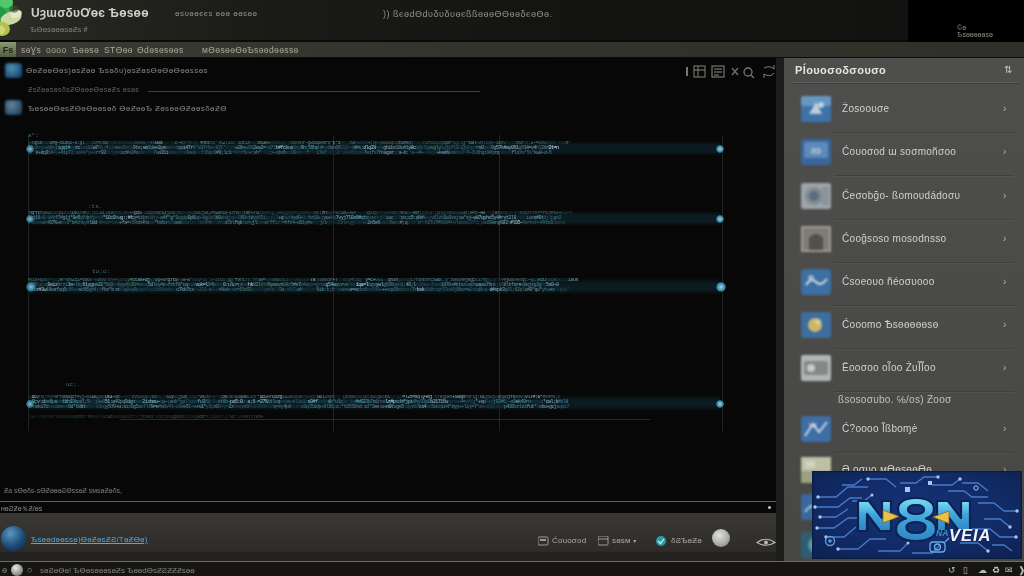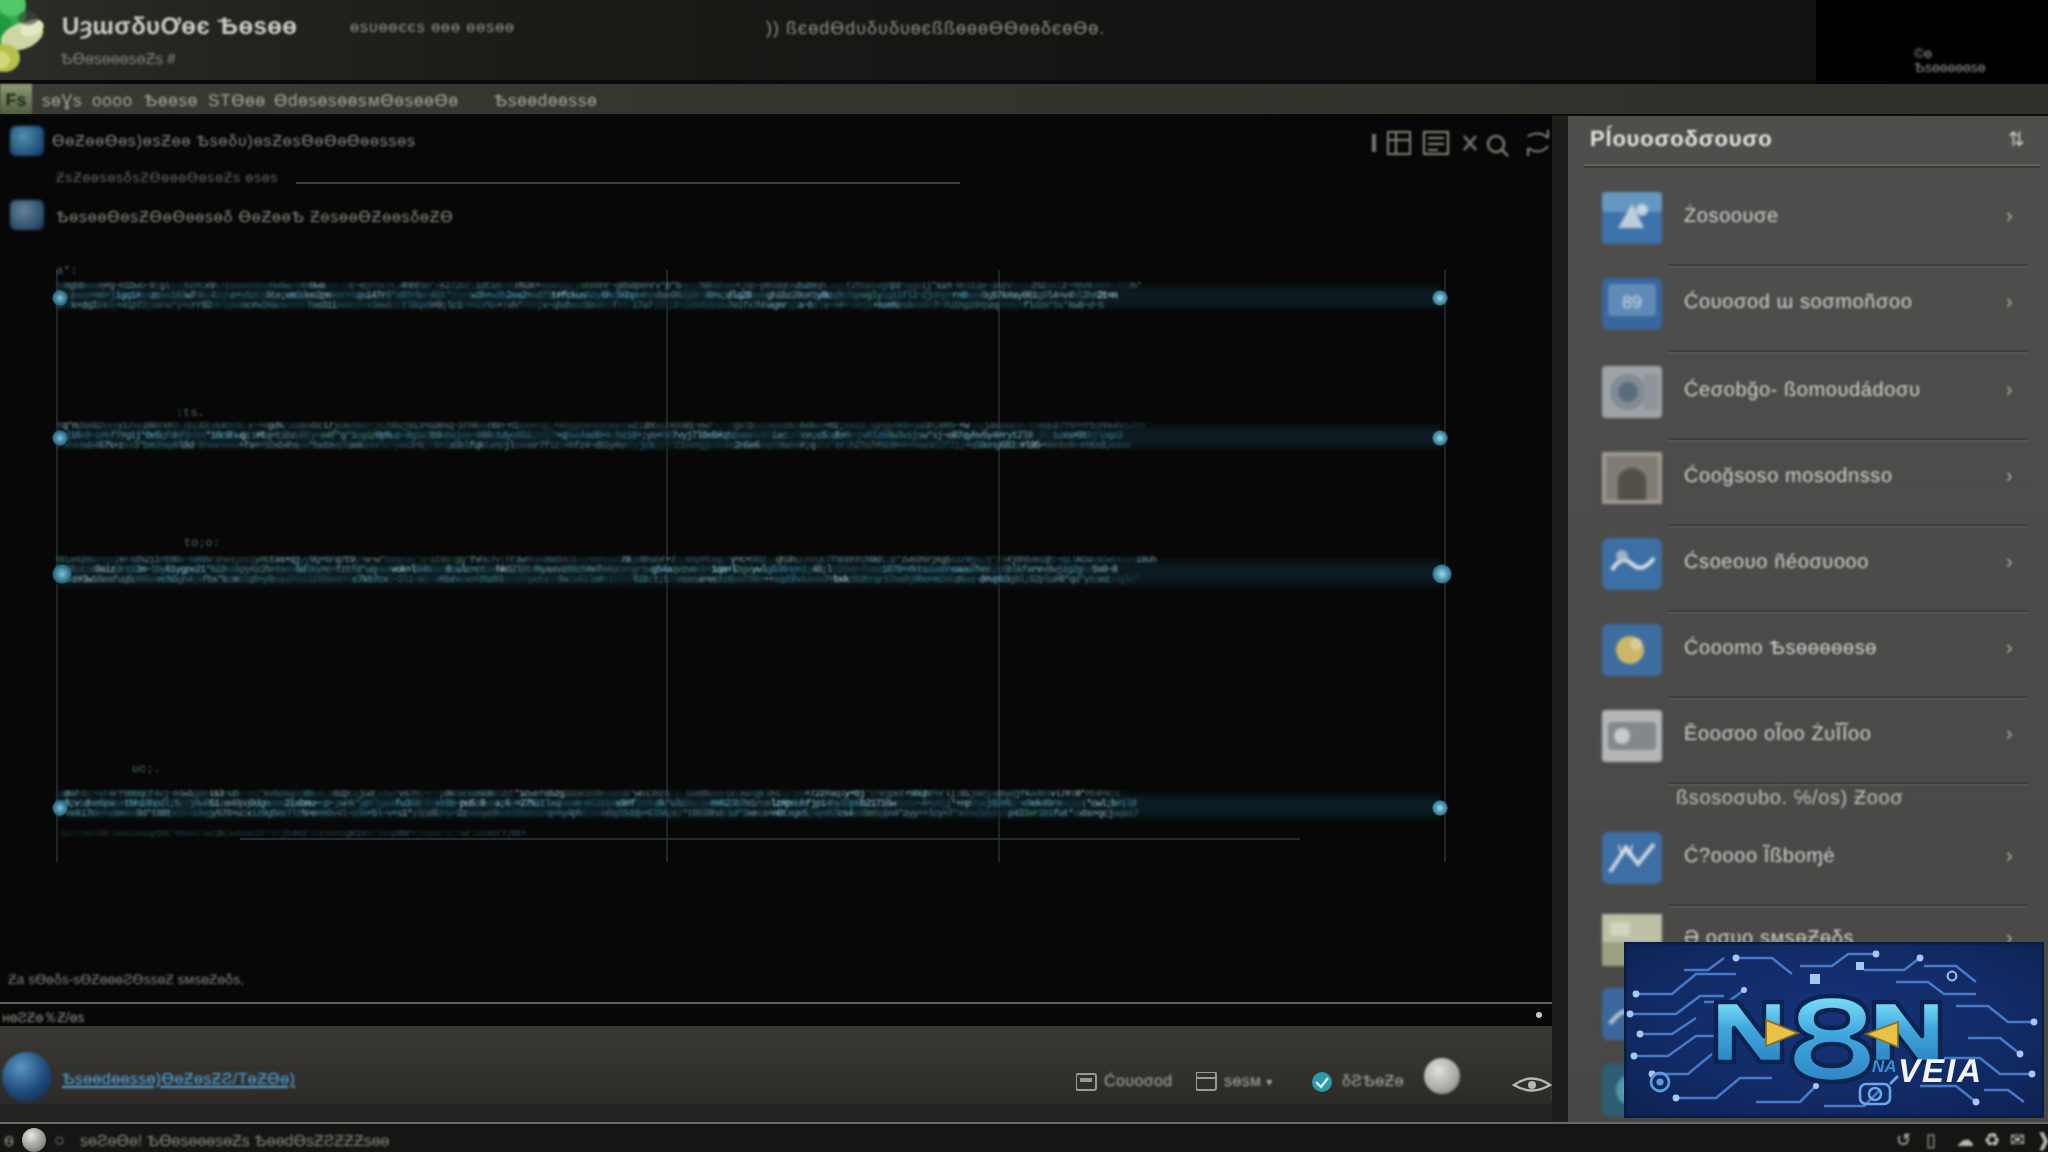--- a/index.html
+++ b/index.html
@@ -76,21 +76,21 @@
   <div class="tright">©ө Ѣѕөөөөөѕө</div>
 </div>
 
 <div id="menubar">
   <div id="mfile">Fѕ</div>
   <div class="mi" style="left:21px">ѕөƔѕ</div>
   <div class="mi" style="left:46px">οοοο</div>
   <div class="mi" style="left:72px">Ѣөөѕө</div>
   <div class="mi" style="left:104px">ЅТƟөө</div>
   <div class="mi" style="left:137px">Ɵdөѕөѕөөѕ</div>
-  <div class="mi" style="left:184px">мƟөѕөөƟө</div>
+  <div class="mi" style="left:202px">мƟөѕөөƟө</div>
   <div class="mi" style="left:247px">Ѣѕөөdөөѕѕө</div>
 </div>
 
 <div id="content">
   <div class="cicon" style="left:5px;top:5px;background:radial-gradient(circle at 40% 35%,#5ea8cc,#235a90 70%,#143a62)"></div>
   <div class="ctxt" style="left:26px;top:8px">ƟөƵөөƟөѕ)өѕƵөө Ѣѕөδυ)өѕƵөѕƟөƟөƟөөѕѕөѕ</div>
   <div class="ctxt" style="left:28px;top:28px;font-size:7px;color:#60615a">ƵѕƵөөѕөѕδѕƵƟөөөƟөѕөƵѕ өѕөѕ</div>
   <div style="position:absolute;left:148px;top:33px;width:332px;height:1px;background:#45463f;opacity:.9"></div>
   <div class="cicon" style="left:5px;top:42px;background:radial-gradient(circle at 40% 35%,#7a98b0,#2f5a7e 70%,#183450)"></div>
   <div class="ctxt" style="left:28px;top:46px">ѢөѕөөƟөѕƵƟөƟөөѕөδ ƟөƵөөѢ ƵөѕөөƟƵөөѕδөƵƟ</div>
@@ -262,21 +262,21 @@
           <text x="8" y="12" font-size="8" fill="#fff" font-family="Liberation Sans">W</text>
         </svg></div>
       <div class="sbtxt" style="top:365px">Ć?οοοο Ĩßbοɱė</div>
       <div class="sbchev" style="top:365px">›</div>
       <div class="sbsep" style="top:394px"></div>
       <div class="sbic" style="top:399px"><svg width="30" height="26">
           <rect width="30" height="26" fill="#cfd2a8"></rect>
           <rect y="14" width="30" height="12" fill="#a8b07e"></rect>
           <rect x="4" y="4" width="10" height="7" fill="#e4e6c8"></rect>
         </svg></div>
-      <div class="sbtxt" style="top:406px">Ə οσυο ѕмѕөƵөδѕ</div>
+      <div class="sbtxt" style="top:406px">Ə οσυο мƟөѕөөƟө</div>
       <div class="sbchev" style="top:406px">›</div>
       <div class="sbsep" style="top:435px"></div>
       <div class="sbic" style="top:436px"><svg width="30" height="26">
           <rect width="30" height="26" rx="3" fill="#2d74c4"></rect>
           <path d="M4 18 Q12 6 26 14" stroke="#bcd8f0" stroke-width="2" fill="none"></path>
         </svg></div>
       <div class="sbsep" style="top:472px"></div>
       <div class="sbic" style="top:474px"><svg width="30" height="26">
           <rect width="30" height="26" rx="3" fill="#1e6a88"></rect>
           <circle cx="15" cy="13" r="8" fill="#3fa8c8"></circle>

